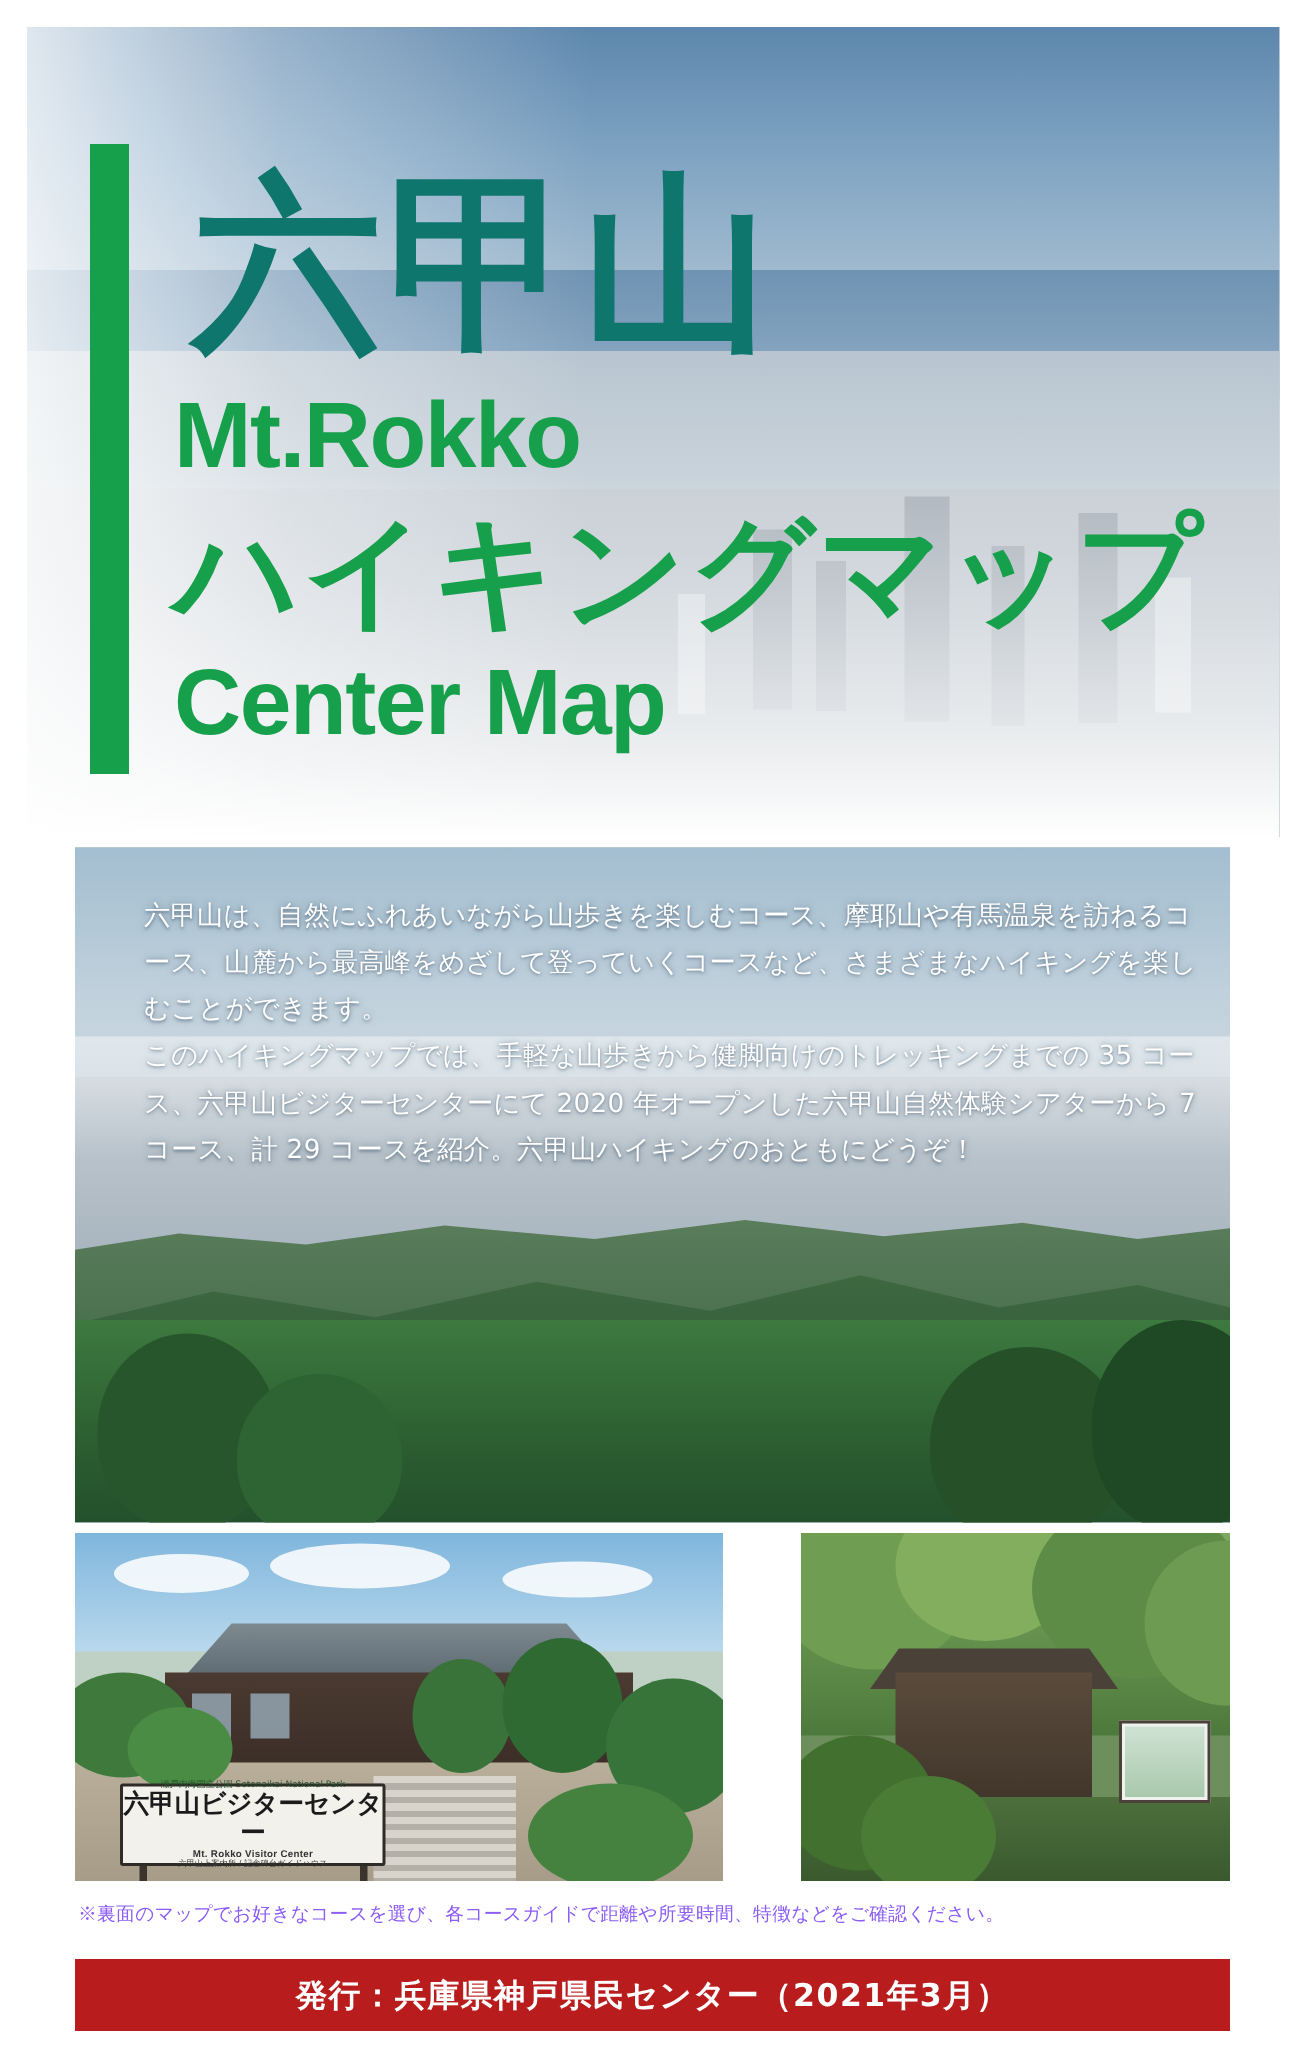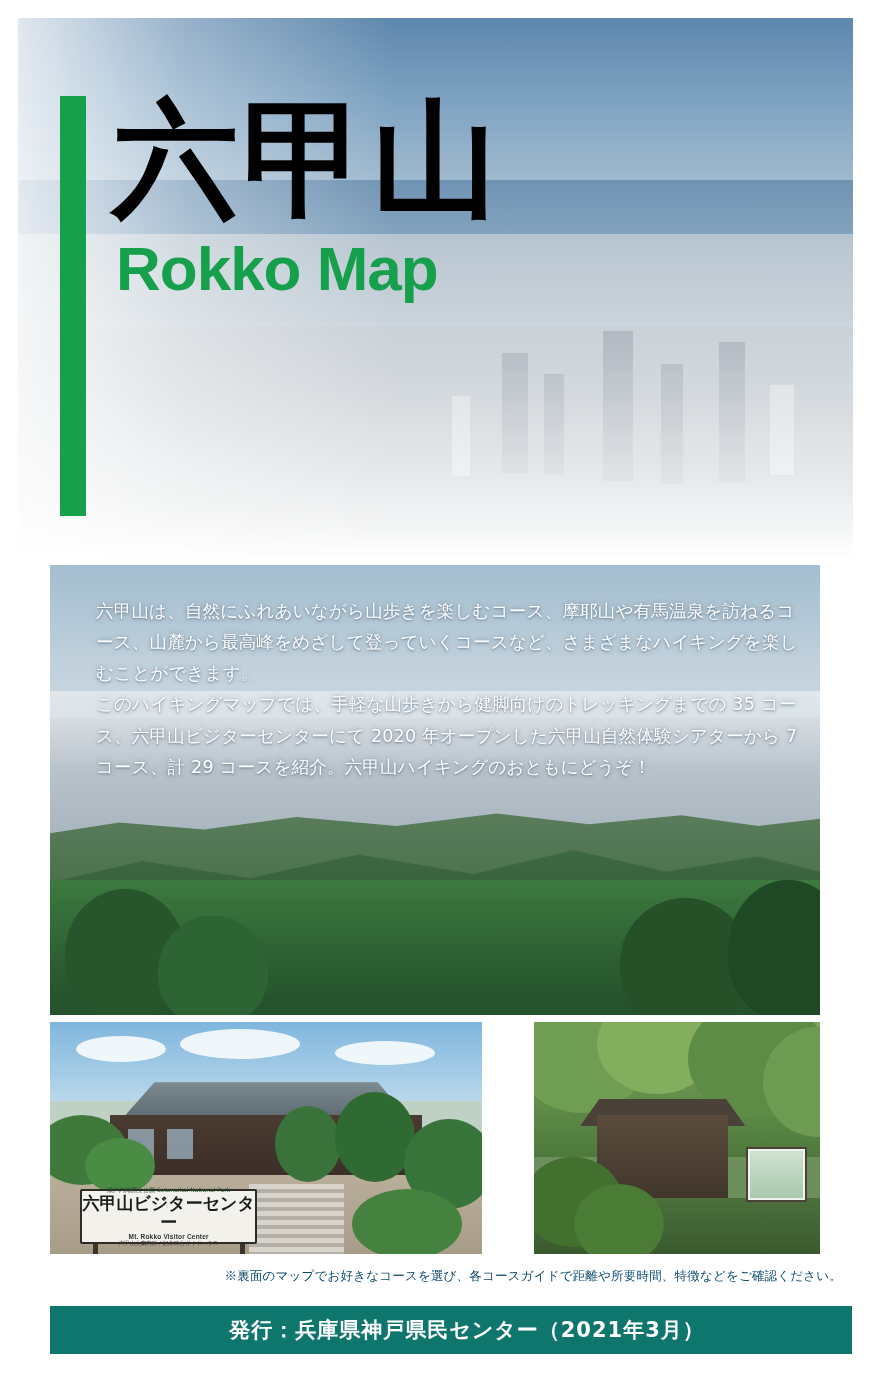--- a/index.html
+++ b/index.html
@@ -74,23 +74,23 @@
     position: absolute;
     left: 112px;
     top: 92px;
     width: 720px;
   }
   .t-jp1 {
     font-family: "DejaVu Sans", "Liberation Sans", sans-serif;
     font-weight: bold;
     font-size: 126px;
     line-height: 1.08;
-    color: #000000;
+    color: #0f766e;
     letter-spacing: 4px;
-    margin: 0;
+    margin: 16px;
   }
   .t-en1 {
     font-family: "Liberation Sans", sans-serif;
     font-weight: bold;
     font-size: 62px;
     line-height: 1.0;
     color: #17a04b;
     margin: 6px 0 0 4px;
     letter-spacing: -1px;
   }
@@ -241,37 +241,35 @@
   .pr-board-in { position:absolute; inset:2px; background: linear-gradient(#cfe2d2, #a9c9ad); }
 
   
   .footnote {
     position: absolute;
     left: 52px;
     top: 1268px;
     width: 790px;
     font-family: Liberation Serif, serif;
     font-size: 12.5px;
-    color: #0c4a6e;
+    color: #8b5cf6;
     letter-spacing: 0.2px;
-    text-align: right;
   }
 
   
   .footer-bar {
     position: absolute;
     left: 50px;
     top: 1306px;
     width: 770px;
     height: 48px;
-    background: #0f766e;
+    background: #b91c1c;
     display: flex;
     align-items: center;
     justify-content: center;
-    padding-left: 32px;
   }
   .footer-bar span {
     color: #ffffff;
     font-family: "DejaVu Sans", "Liberation Sans", sans-serif;
     font-weight: bold;
     font-size: 21px;
     letter-spacing: 1px;
   }
 </style>
 </head>
@@ -293,21 +291,23 @@
     <div class="blk" style="left:52%;top:70%;width:18px;height:80px;"></div>
     <div class="blk" style="left:90%;top:68%;width:24px;height:90px;"></div>
 
     <div class="whitefade"></div>
     <div class="leftfade"></div>
   </div>
 
   <div class="title-bar"></div>
   <div class="title-group">
     <div class="t-jp1">六甲山</div>
-    <div class="t-en2">Rokko Map</div>
+    <div class="t-en1">Mt.Rokko</div>
+    <div class="t-jp2">ハイキングマップ</div>
+    <div class="t-en2">Center Map</div>
   </div>
 
   <div class="panorama">
     <div class="pano-sky"></div>
     <div class="pano-city"></div>
     <div class="pano-haze"></div>
     <div class="pano-ridge-far"></div>
     <div class="pano-ridge-mid"></div>
     <div class="pano-fore"></div>
     <div class="pano-tree" style="left:2%;top:72%;width:120px;height:130px;background:#27562c;"></div>

